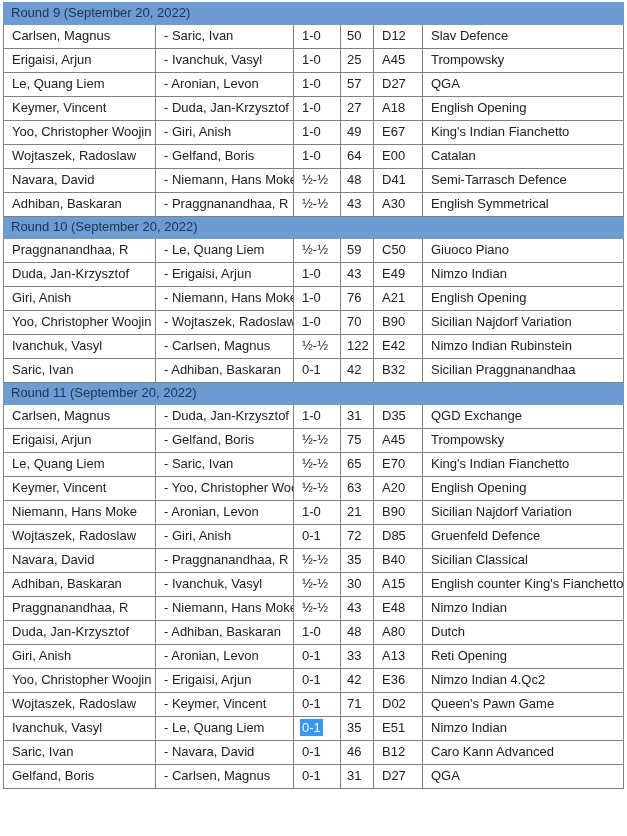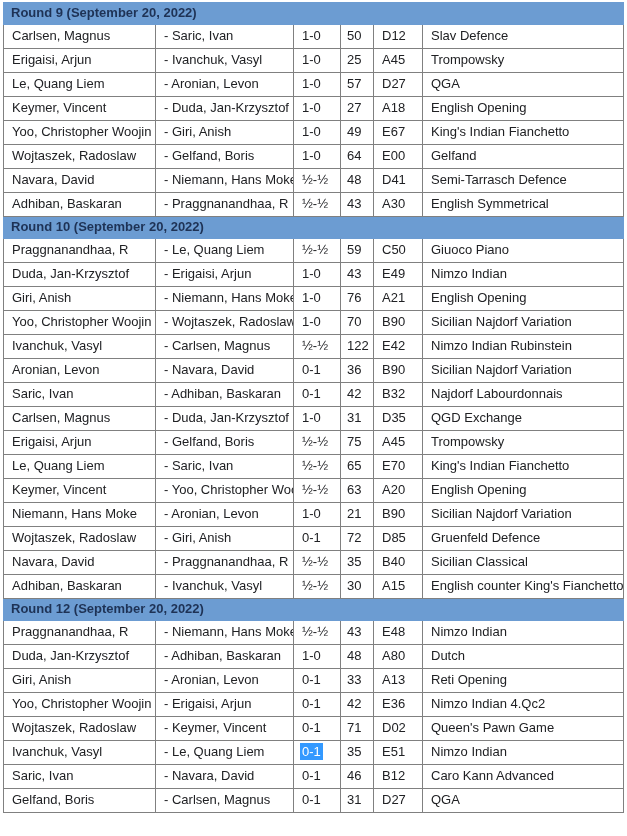--- a/index.html
+++ b/index.html
@@ -22,21 +22,21 @@
     color: var(--row-text, #202124);
   }
   td {
     box-sizing: border-box;
     overflow: hidden;
     white-space: nowrap;
   }
   td.round-header-cell {
     background: var(--round-header-bg, #6C9CD2);
     color: var(--round-header-text, #1E3255);
-    font-weight: 700;
+    font-weight: 400;
     border: 1px solid var(--round-header-bg, #6C9CD2);
     padding: 2px 7px 3px 7px;
   }
   tr.game-row td {
     border: 1px solid var(--table-border, #808080);
     background: var(--row-bg, #FFFFFF);
     padding: 3px 8px 4px 8px;
   }
   tr.game-row td.td-moves { padding-left: 6px; padding-right: 22px; }
   tr.game-row td.td-result { padding-left: 8px; padding-right: 4px; }
@@ -103,21 +103,21 @@
           <td class="td-moves">49</td>
           <td class="td-eco">E67</td>
           <td class="td-opening">King's Indian Fianchetto</td>
         </tr>
         <tr class="game-row">
           <td class="td-white">Wojtaszek, Radoslaw</td>
           <td class="td-black">- Gelfand, Boris</td>
           <td class="td-result">1-0</td>
           <td class="td-moves">64</td>
           <td class="td-eco">E00</td>
-          <td class="td-opening">Gelfand</td>
+          <td class="td-opening">Catalan</td>
         </tr>
         <tr class="game-row">
           <td class="td-white">Navara, David</td>
           <td class="td-black">- Niemann, Hans Moke</td>
           <td class="td-result">½-½</td>
           <td class="td-moves">48</td>
           <td class="td-eco">D41</td>
           <td class="td-opening">Semi-Tarrasch Defence</td>
         </tr>
         <tr class="game-row">
@@ -165,34 +165,29 @@
         </tr>
         <tr class="game-row">
           <td class="td-white">Ivanchuk, Vasyl</td>
           <td class="td-black">- Carlsen, Magnus</td>
           <td class="td-result">½-½</td>
           <td class="td-moves">122</td>
           <td class="td-eco">E42</td>
           <td class="td-opening">Nimzo Indian Rubinstein</td>
         </tr>
         <tr class="game-row">
-          <td class="td-white">Aronian, Levon</td>
-          <td class="td-black">- Navara, David</td>
-          <td class="td-result">0-1</td>
-          <td class="td-moves">36</td>
-          <td class="td-eco">B90</td>
-          <td class="td-opening">Sicilian Najdorf Variation</td>
-        </tr>
-        <tr class="game-row">
           <td class="td-white">Saric, Ivan</td>
           <td class="td-black">- Adhiban, Baskaran</td>
           <td class="td-result">0-1</td>
           <td class="td-moves">42</td>
           <td class="td-eco">B32</td>
-          <td class="td-opening">Najdorf Labourdonnais</td>
+          <td class="td-opening">Sicilian Praggnanandhaa</td>
+        </tr>
+        <tr>
+          <td colspan="6" class="round-header-cell">Round 11 (September 20, 2022)</td>
         </tr>
         <tr class="game-row">
           <td class="td-white">Carlsen, Magnus</td>
           <td class="td-black">- Duda, Jan-Krzysztof</td>
           <td class="td-result">1-0</td>
           <td class="td-moves">31</td>
           <td class="td-eco">D35</td>
           <td class="td-opening">QGD Exchange</td>
         </tr>
         <tr class="game-row">
@@ -243,23 +238,20 @@
           <td class="td-eco">B40</td>
           <td class="td-opening">Sicilian Classical</td>
         </tr>
         <tr class="game-row">
           <td class="td-white">Adhiban, Baskaran</td>
           <td class="td-black">- Ivanchuk, Vasyl</td>
           <td class="td-result">½-½</td>
           <td class="td-moves">30</td>
           <td class="td-eco">A15</td>
           <td class="td-opening">English counter King's Fianchetto</td>
-        </tr>
-        <tr>
-          <td colspan="6" class="round-header-cell">Round 12 (September 20, 2022)</td>
         </tr>
         <tr class="game-row">
           <td class="td-white">Praggnanandhaa, R</td>
           <td class="td-black">- Niemann, Hans Moke</td>
           <td class="td-result">½-½</td>
           <td class="td-moves">43</td>
           <td class="td-eco">E48</td>
           <td class="td-opening">Nimzo Indian</td>
         </tr>
         <tr class="game-row">

